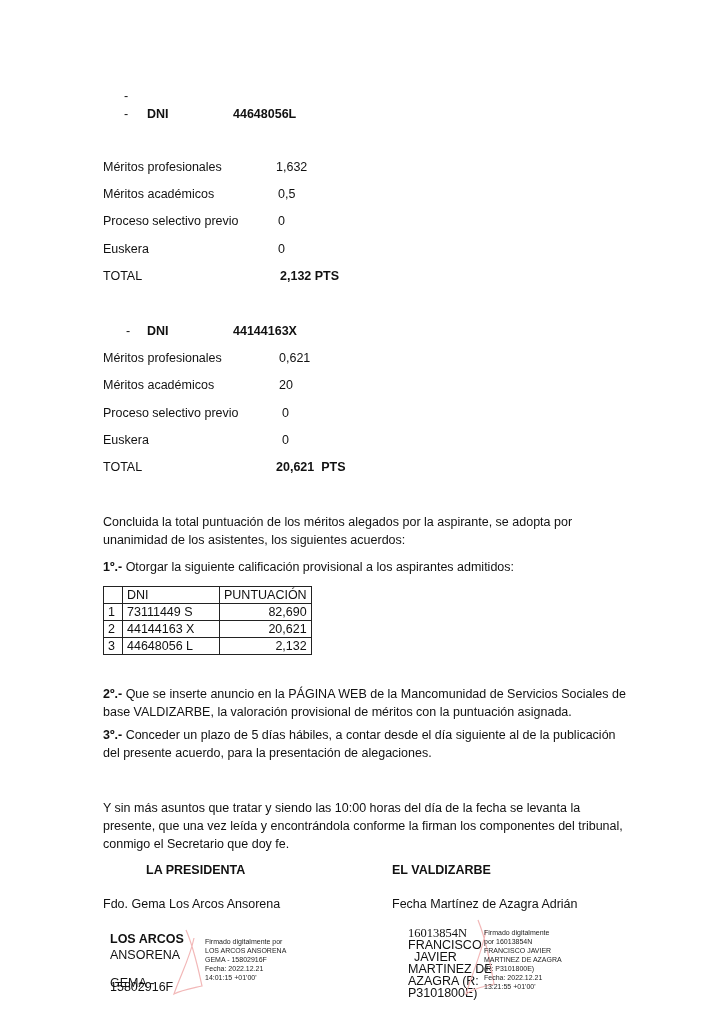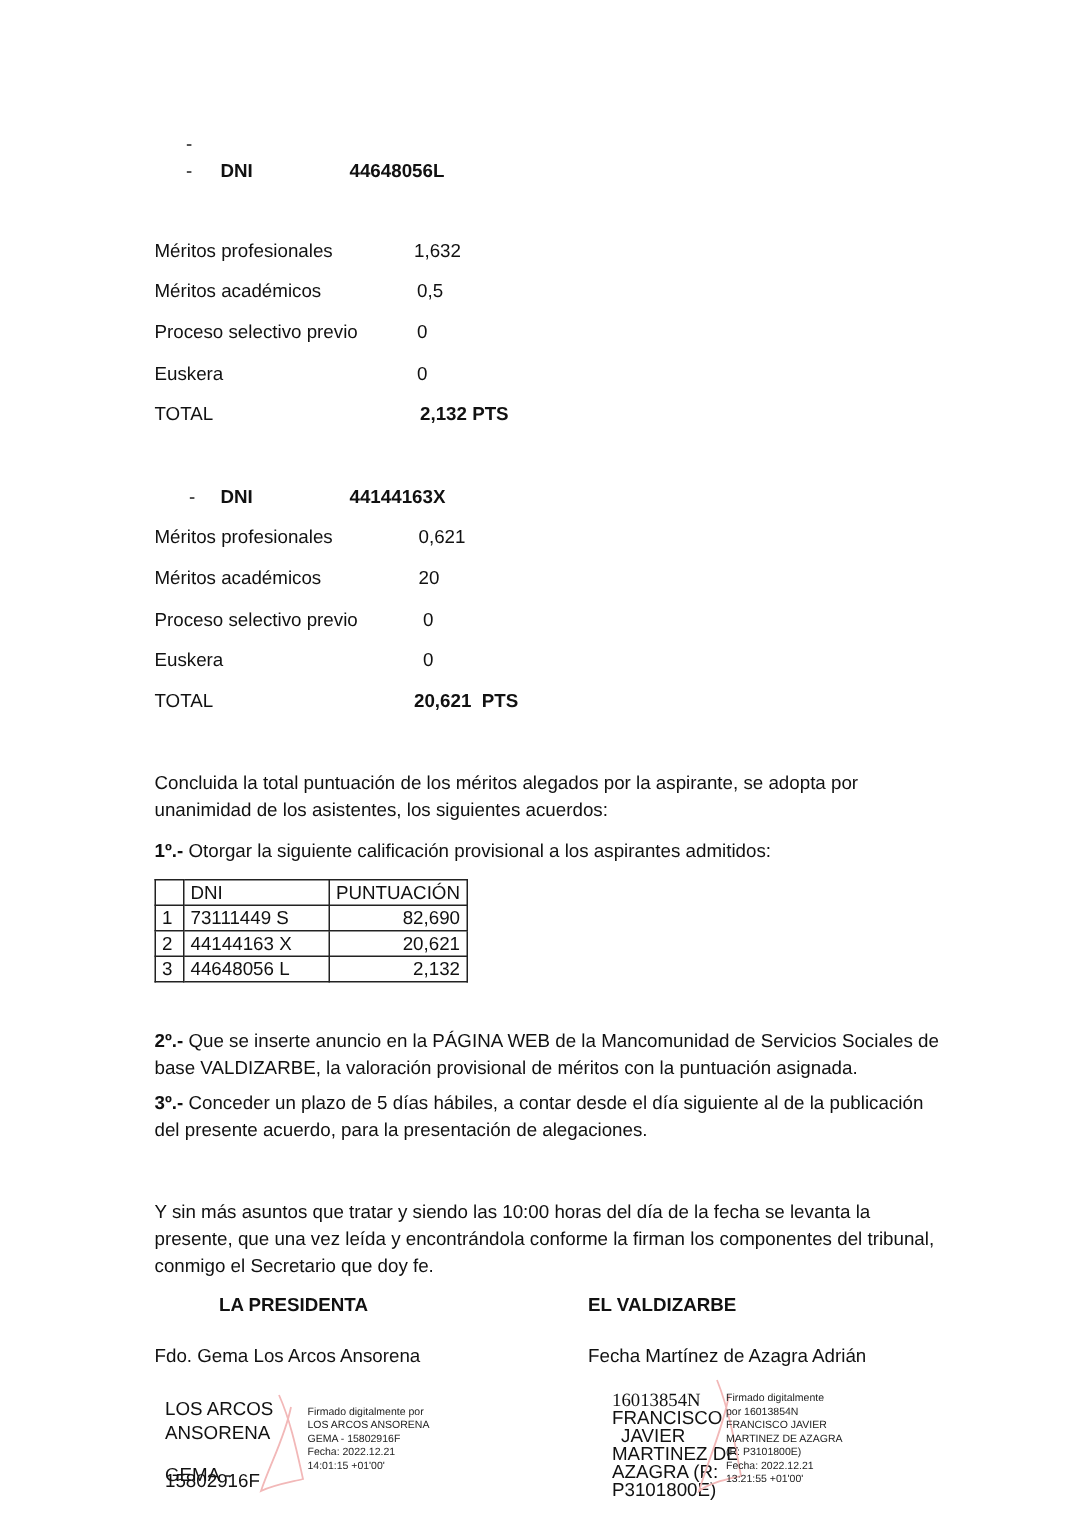--- a/index.html
+++ b/index.html
@@ -96,21 +96,21 @@
 </div>
 
 <div class="para" style="top:799px;">Y sin más asuntos que tratar y siendo las 10:00 horas del día de la fecha se levanta la presente, que una vez leída y encontrándola conforme la firman los componentes del tribunal, conmigo el Secretario que doy fe.</div>
 
 <div class="abs t b" style="left:146px;top:862px;">LA PRESIDENTA</div>
 <div class="abs t b" style="left:392px;top:862px;">EL VALDIZARBE</div>
 <div class="abs t" style="left:103px;top:896px;">Fdo. Gema Los Arcos Ansorena</div>
 <div class="abs t" style="left:392px;top:896px;">Fecha Martínez de Azagra Adrián</div>
 
 <div>
-  <div class="abs sigbig" style="left:110px;top:931px;">LOS ARCOS</div>
+  <div class="abs sigbig" style="left:110px;top:931px;font-weight:bold;">LOS ARCOS</div>
   <div class="abs sigbig" style="left:110px;top:947px;">ANSORENA</div>
   <div class="abs sigbig" style="left:110px;top:963px;margin-top:12px;">GEMA -</div>
   <div class="abs sigbig" style="left:110px;top:979px;">15802916F</div>
   <svg class="sigmark" style="left:168px;top:928px;" width="40" height="72">
     <path d="M18 2 C 26 20, 30 40, 34 58 C 26 60, 14 62, 6 66 C 12 48, 22 30, 26 10" fill="none" stroke="#f2b8b8" stroke-width="1.2"></path>
   </svg>
   <div class="abs sigsmall" style="left:205px;top:937px;">Firmado digitalmente por</div>
   <div class="abs sigsmall" style="left:205px;top:946px;">LOS ARCOS ANSORENA</div>
   <div class="abs sigsmall" style="left:205px;top:955px;">GEMA - 15802916F</div>
   <div class="abs sigsmall" style="left:205px;top:964px;">Fecha: 2022.12.21</div>

